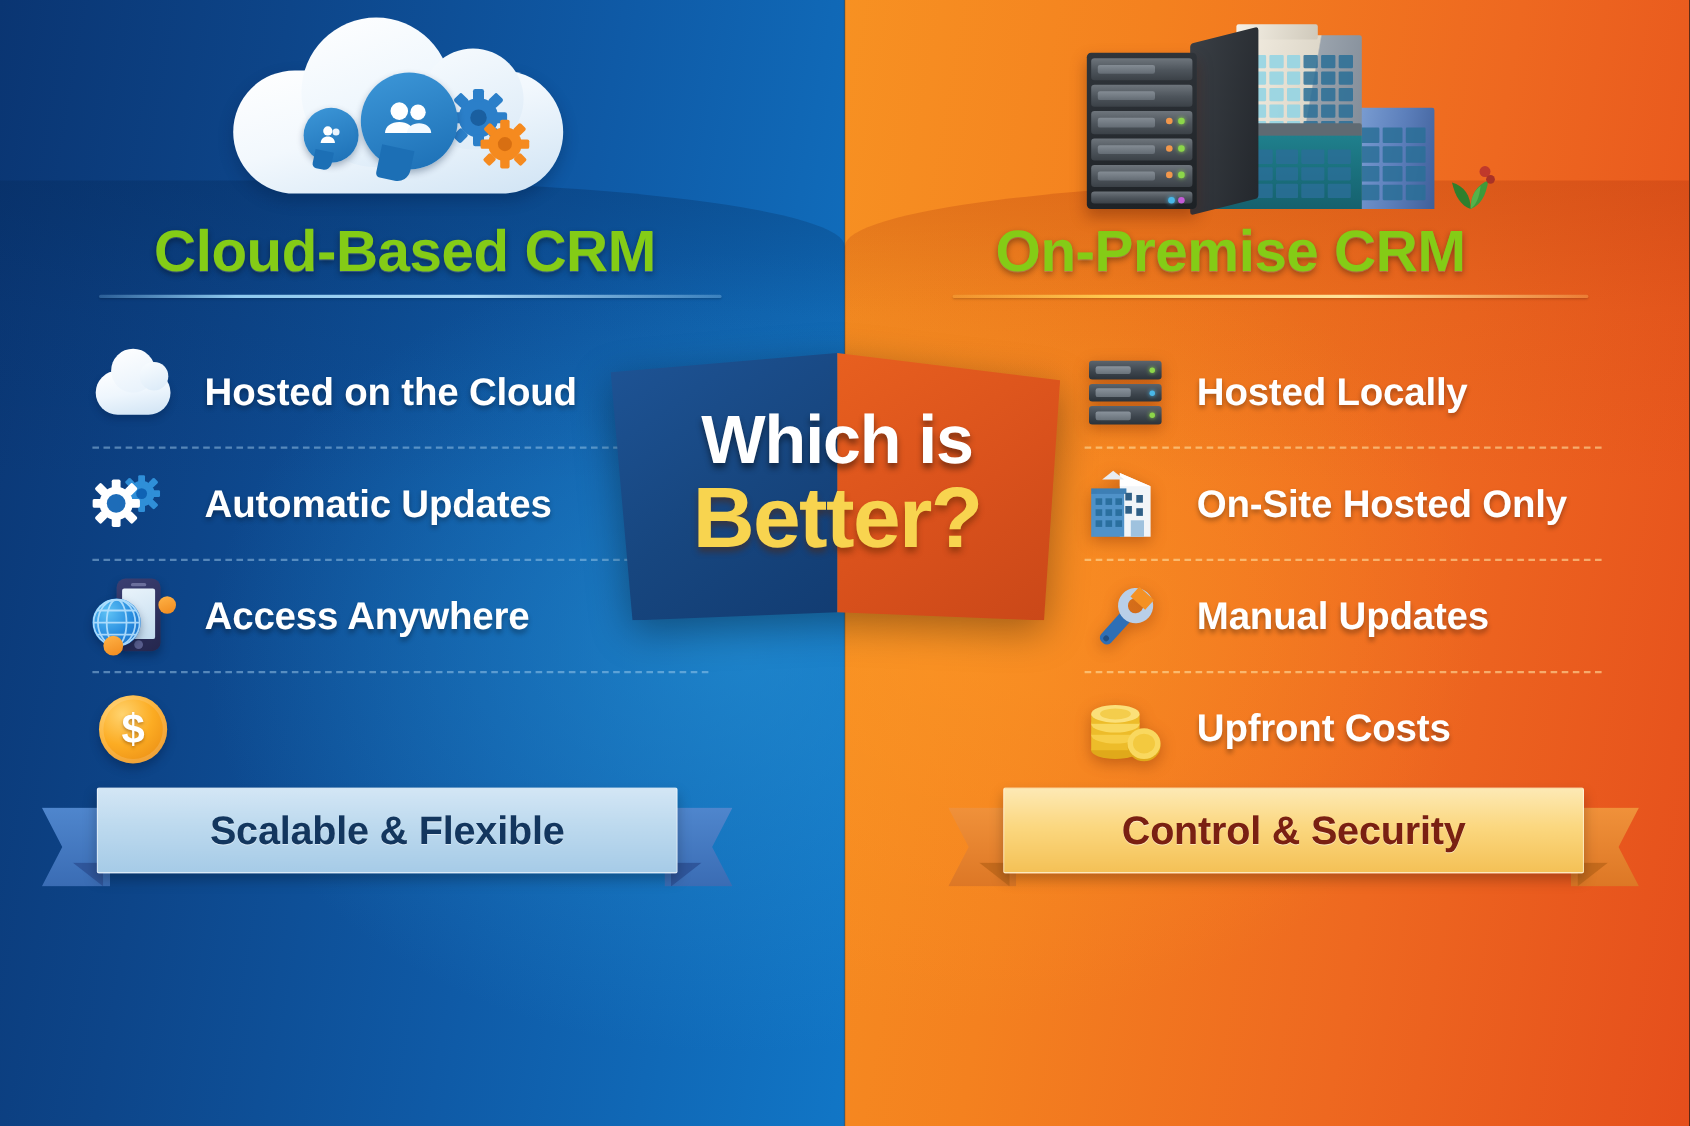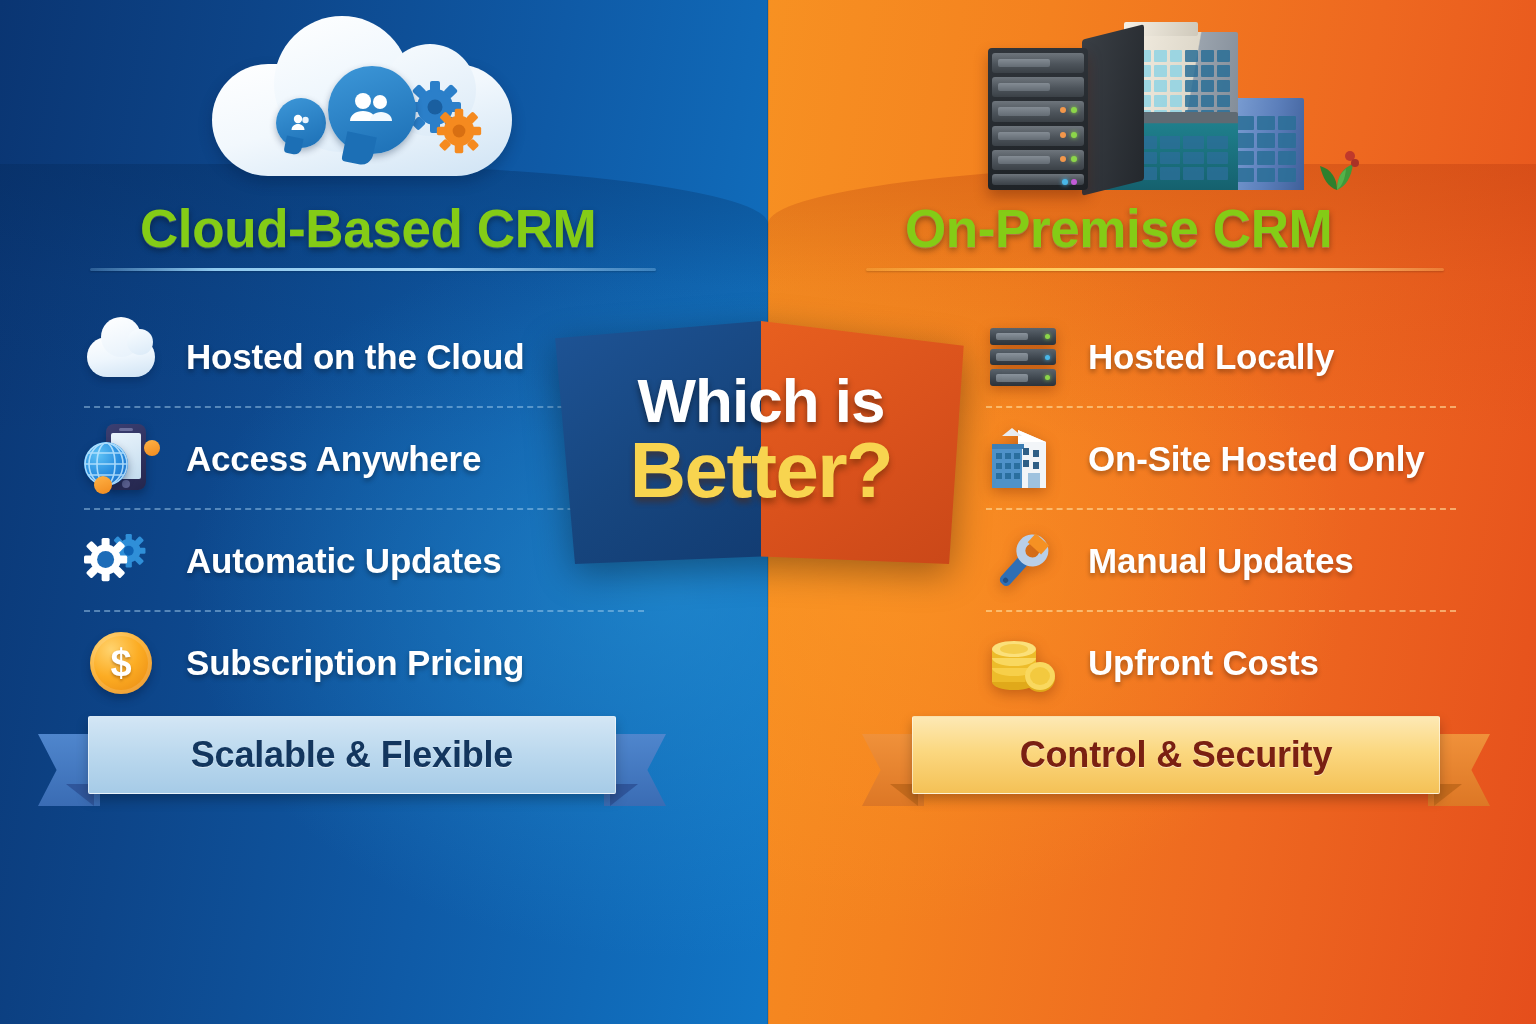--- a/index.html
+++ b/index.html
@@ -648,45 +648,20 @@
     <div class="feature-row">
       <div class="feature-icon">
         <div class="ic-cloud"></div>
       </div>
       <div class="feature-label">Hosted on the Cloud</div>
       <div class="sep sep-left"></div>
     </div>
 
     <div class="feature-row">
       <div class="feature-icon">
-        <div class="ic-phone">
-            <span class="spk"></span>
-            <span class="screen"></span>
-            <span class="home"></span>
-          </div>
-        <div class="ic-globe">
-          <svg width="44" height="44" viewBox="0 0 44 44" aria-hidden="true">
-            <g stroke="#bfe6ff" stroke-width="1.6" fill="none" opacity=".85">
-              <ellipse cx="22" cy="22" rx="21" ry="21"></ellipse>
-              <ellipse cx="22" cy="22" rx="9" ry="21"></ellipse>
-              <ellipse cx="22" cy="22" rx="17" ry="21"></ellipse>
-              <line x1="1" y1="22" x2="43" y2="22"></line>
-              <path d="M4 11h36M4 33h36"></path>
-            </g>
-          </svg>
-        </div>
-        <div class="ic-dot-o" style="left:10px; bottom:2px;"></div>
-        <div class="ic-dot-o" style="right:-2px; top:18px; width:16px; height:16px;"></div>
-      </div>
-      <div class="feature-label">Access Anywhere</div>
-      <div class="sep sep-left"></div>
-    </div>
-
-    <div class="feature-row">
-      <div class="feature-icon">
         <svg width="74" height="62" viewBox="0 0 74 62" aria-hidden="true">
           <g transform="translate(28,4) scale(0.62)" fill="#2f8fd8">
             <circle cx="27" cy="27" r="19"></circle>
             <rect x="22" y="0" width="10" height="12" rx="2"></rect>
             <rect x="22" y="42" width="10" height="12" rx="2"></rect>
             <rect x="0" y="22" width="12" height="10" rx="2"></rect>
             <rect x="42" y="22" width="12" height="10" rx="2"></rect>
             <rect x="5" y="5" width="10" height="12" rx="2" transform="rotate(-45 10 11)"></rect>
             <rect x="39" y="5" width="10" height="12" rx="2" transform="rotate(45 44 11)"></rect>
             <rect x="5" y="37" width="10" height="12" rx="2" transform="rotate(45 10 43)"></rect>
@@ -706,23 +681,47 @@
           </g>
           <circle cx="21.6" cy="29.6" r="8.5" fill="#1d6cb8"></circle>
         </svg>
       </div>
       <div class="feature-label">Automatic Updates</div>
       <div class="sep sep-left"></div>
     </div>
 
     <div class="feature-row">
       <div class="feature-icon">
+        <div class="ic-phone">
+            <span class="spk"></span>
+            <span class="screen"></span>
+            <span class="home"></span>
+          </div>
+        <div class="ic-globe">
+          <svg width="44" height="44" viewBox="0 0 44 44" aria-hidden="true">
+            <g stroke="#bfe6ff" stroke-width="1.6" fill="none" opacity=".85">
+              <ellipse cx="22" cy="22" rx="21" ry="21"></ellipse>
+              <ellipse cx="22" cy="22" rx="9" ry="21"></ellipse>
+              <ellipse cx="22" cy="22" rx="17" ry="21"></ellipse>
+              <line x1="1" y1="22" x2="43" y2="22"></line>
+              <path d="M4 11h36M4 33h36"></path>
+            </g>
+          </svg>
+        </div>
+        <div class="ic-dot-o" style="left:10px; bottom:2px;"></div>
+        <div class="ic-dot-o" style="right:-2px; top:18px; width:16px; height:16px;"></div>
+      </div>
+      <div class="feature-label">Access Anywhere</div>
+      <div class="sep sep-left"></div>
+    </div>
+
+    <div class="feature-row">
+      <div class="feature-icon">
         <div class="ic-coin">$</div>
       </div>
-      <div class="feature-label">Subscription Pricing</div>
     </div>
   </div>
 
   <div class="feature-list list-right">
 
     <div class="feature-row">
       <div class="feature-icon">
         <div class="ic-server">
           <div class="u">
               <div class="t"></div>

